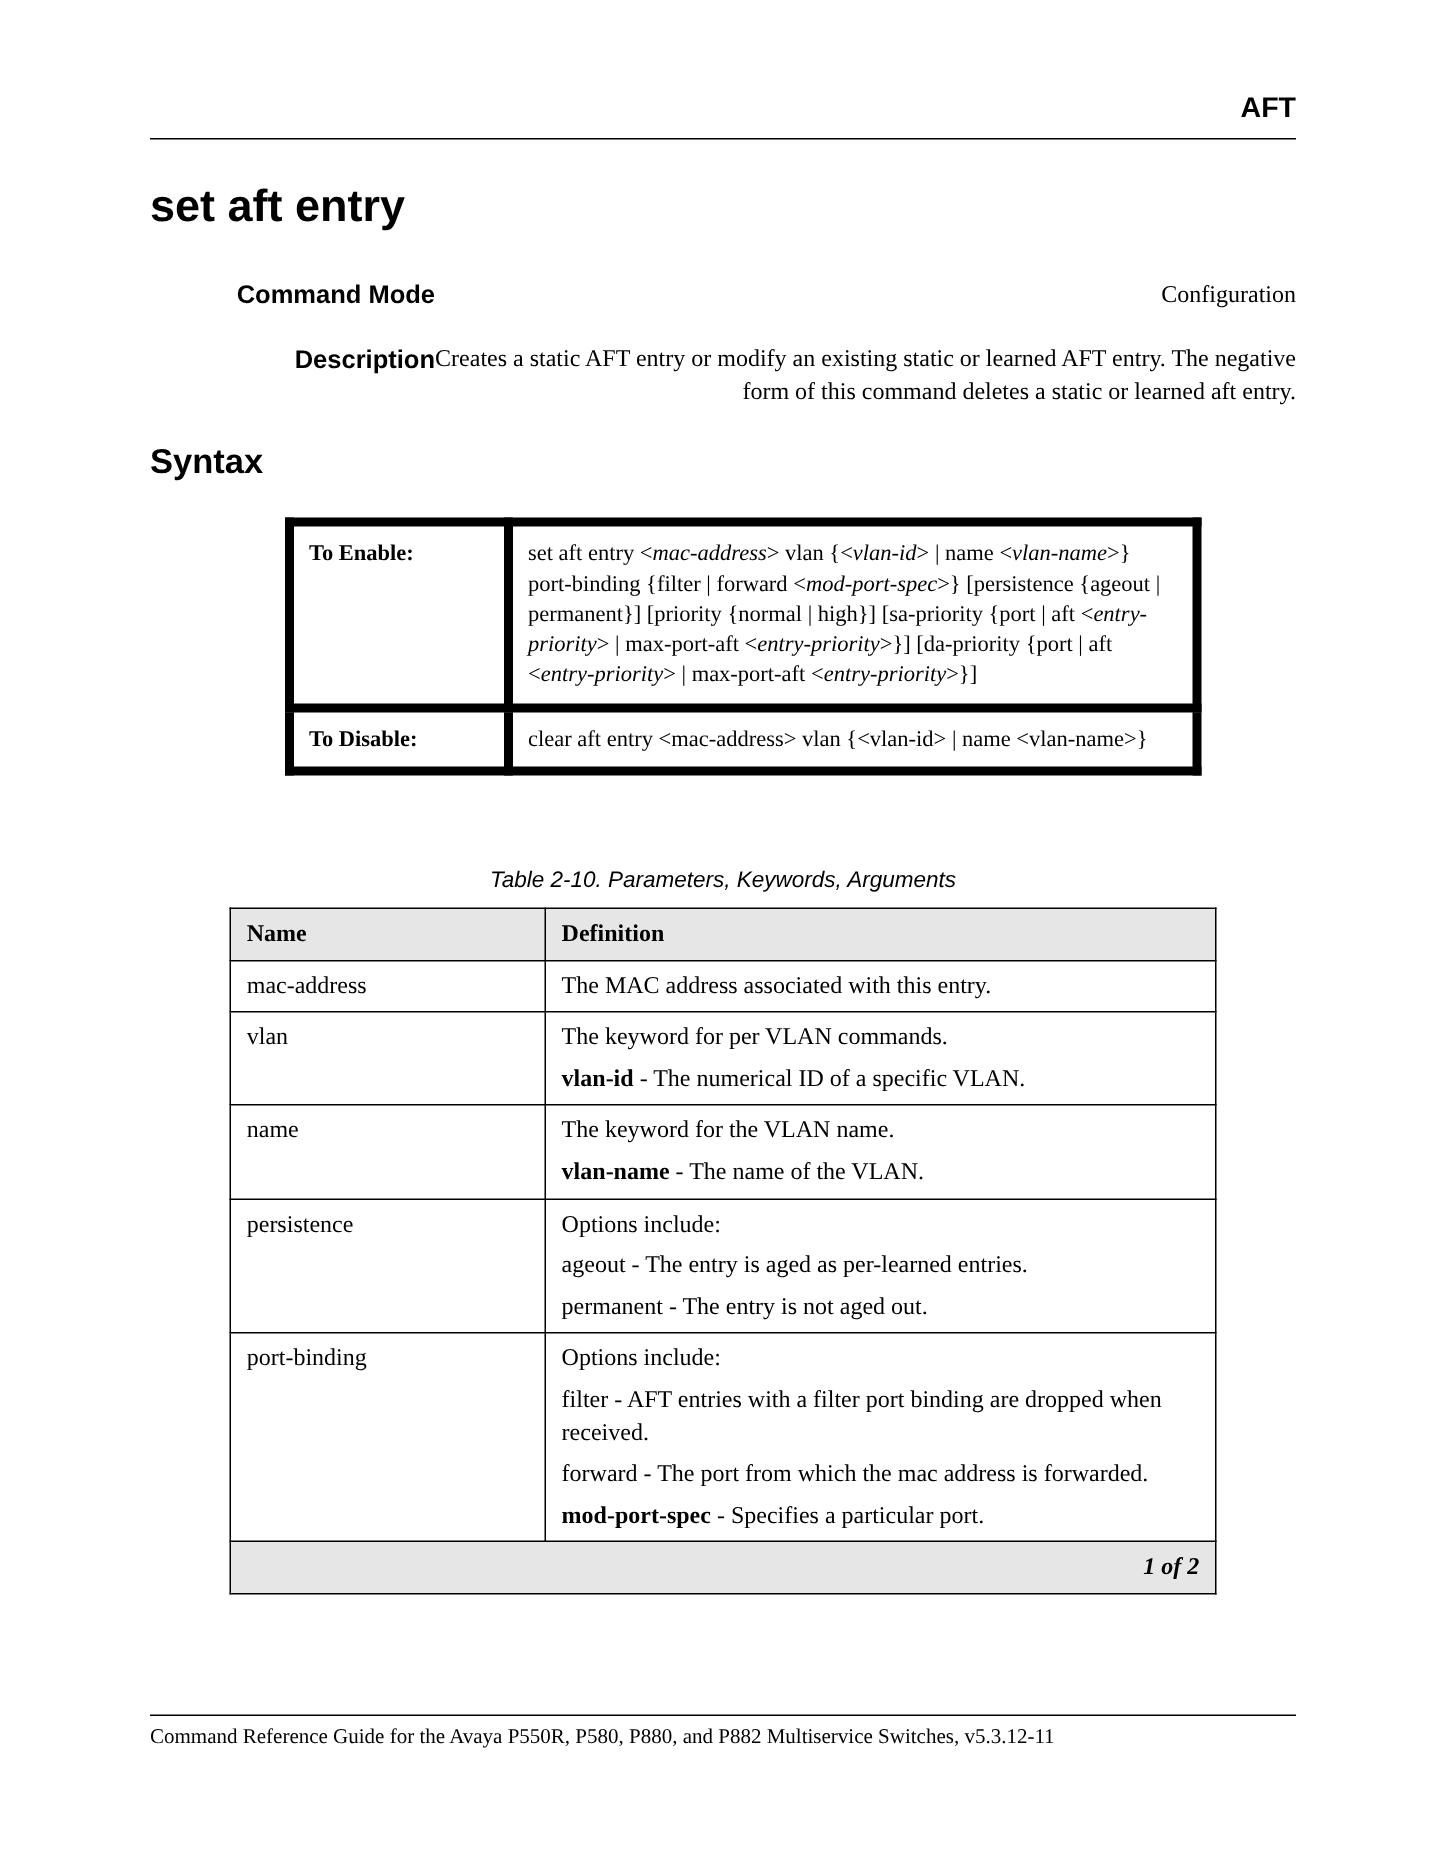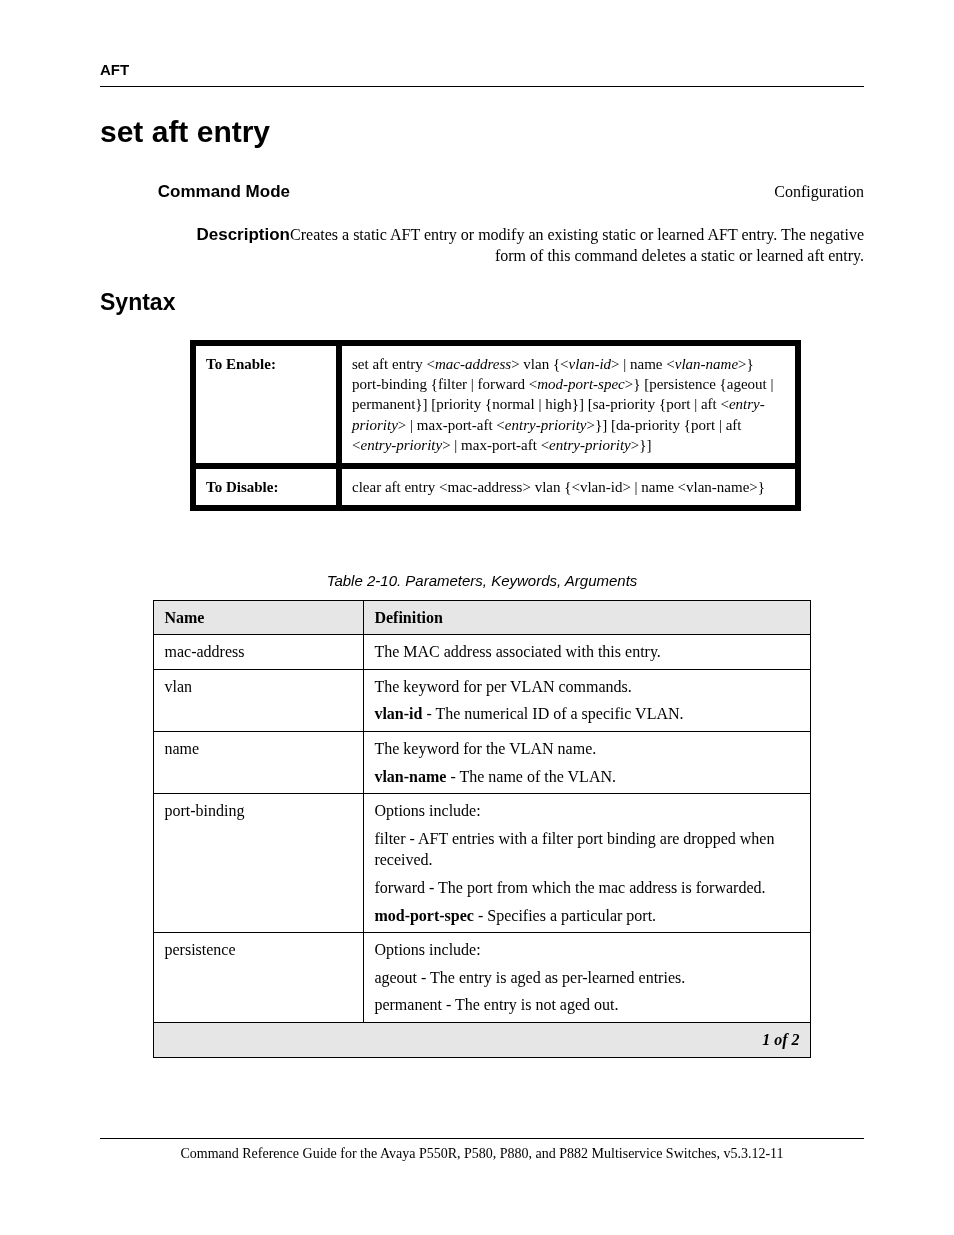--- a/index.html
+++ b/index.html
@@ -4,24 +4,24 @@
 <style>
   body {
     font-family: "Times New Roman", Times, serif;
     margin: 0;
     padding: 60px 90px 40px 100px;
     color: #000;
     font-size: 16px;
     line-height: 1.35;
   }
   .top-header {
-    text-align: left;
-    font-weight: bold;
-    font-family: Arial, Helvetica, sans-serif;
-    font-size: 15px;
+    text-align: right;
+    font-weight: bold;
+    font-family: Arial, Helvetica, sans-serif;
+    font-size: 19px;
     margin-bottom: 6px;
   }
   .top-rule {
     border: none;
     border-top: 1.5px solid #000;
     margin: 0 0 25px 0;
   }
   h1.page-title {
     font-family: Arial, Helvetica, sans-serif;
     font-weight: bold;
@@ -102,21 +102,21 @@
     font-style: italic;
     font-weight: bold;
   }
   .bottom-rule {
     border: none;
     border-top: 1px solid #000;
     margin: 80px 0 6px 0;
   }
   .footer {
     display: flex;
-    justify-content: center;
+    justify-content: flex-start;
     font-size: 14px;
   }
 </style>
 </head>
 <body>
 
 <div class="top-header">AFT</div>
 <hr class="top-rule">
 
 <h1 class="page-title">set aft entry</h1>
@@ -168,34 +168,34 @@
         </td>
       </tr>
       <tr>
         <td class="name-col">name</td>
         <td>
           <div class="def-line">The keyword for the VLAN name.</div>
           <div class="def-line"><b>vlan-name</b> - The name of the VLAN.</div>
         </td>
       </tr>
       <tr>
+        <td class="name-col">persistence</td>
+        <td>
+          <div class="def-line">Options include:</div>
+          <div class="def-line">ageout - The entry is aged as per-learned entries.</div>
+          <div class="def-line">permanent - The entry is not aged out.</div>
+        </td>
+      </tr>
+      <tr>
         <td class="name-col">port-binding</td>
         <td>
           <div class="def-line">Options include:</div>
           <div class="def-line">filter - AFT entries with a filter port binding are dropped when received.</div>
           <div class="def-line">forward - The port from which the mac address is forwarded.</div>
           <div class="def-line"><b>mod-port-spec</b> - Specifies a particular port.</div>
-        </td>
-      </tr>
-      <tr>
-        <td class="name-col">persistence</td>
-        <td>
-          <div class="def-line">Options include:</div>
-          <div class="def-line">ageout - The entry is aged as per-learned entries.</div>
-          <div class="def-line">permanent - The entry is not aged out.</div>
         </td>
       </tr>
     </tbody>
   <tfoot>
     <tr class="pager-row">
         <td colspan="2">1 of 2</td>
       </tr>
   </tfoot>
 </table>
 

